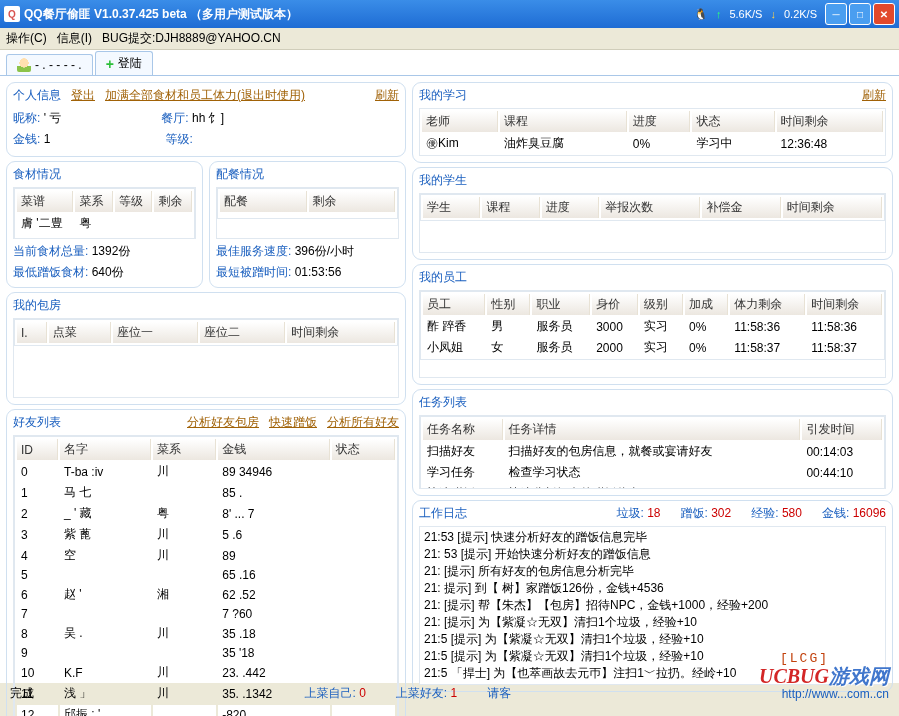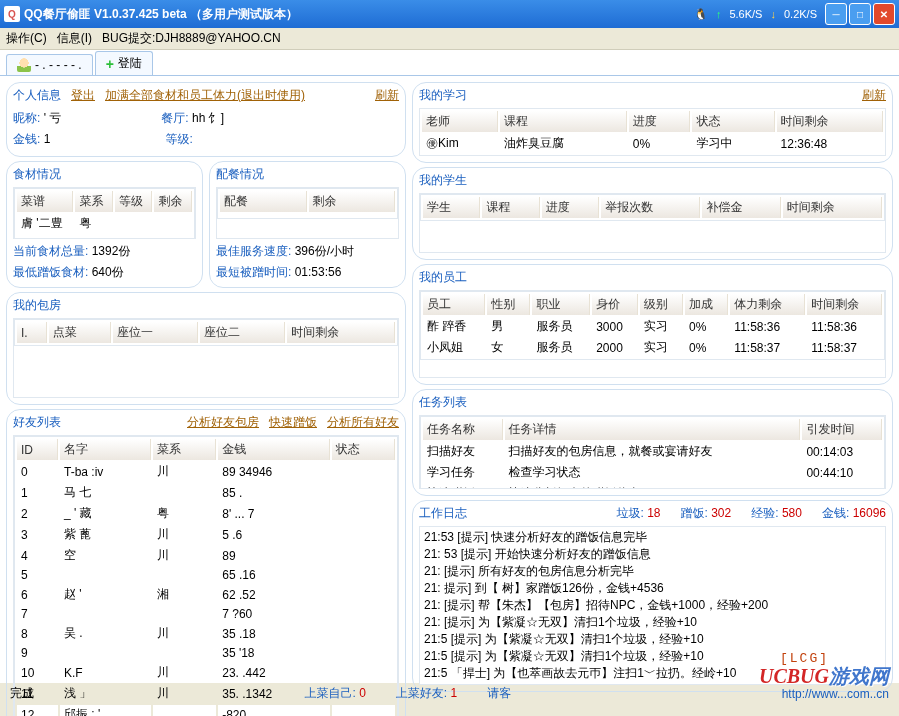--- a/index.html
+++ b/index.html
@@ -16,21 +16,21 @@
 .menubar { background: #ece9d8; height: 22px; display: flex; align-items: center; padding: 0 6px; gap: 10px; border-bottom: 1px solid #d0cdba; }
 .menubar span { cursor: default; }
 .tabstrip { background: #fff; height: 26px; display: flex; align-items: flex-end; padding: 3px 6px 0 6px; border-bottom: 1px solid #a9c7e8; }
 .tabstrip .tab { display: flex; align-items: center; gap: 4px; padding: 3px 10px; border: 1px solid #a9c7e8; border-bottom: none; border-radius: 3px 3px 0 0; background: #f4f9ff; margin-right: 2px; }
 .tabstrip .tab .avatar-icon { width: 14px; height: 14px; background: radial-gradient(circle at 50% 35%, #ffe0b0 40%, transparent 41%), linear-gradient(to top, #8bc34a 45%, transparent 46%); border-radius: 2px; }
 .tabstrip .tab .plus-icon { color: #2dbf3a; font-weight: bold; font-size: 14px; }
 .content { display: flex; padding: 6px; gap: 6px; height: 606px; background: #fff; }
 .col { display: flex; flex-direction: column; gap: 4px; }
 .col.left { width: 400px; }
 .col.right { flex: 1; }
-.panel { border: 1px solid #d0e0f0; border-radius: 14px; padding: 4px 6px 6px 6px; }
+.panel { border: 1px solid #d0e0f0; border-radius: 9px; padding: 4px 6px 6px 6px; }
 .panel .phead { color: #1a5fbf; font-size: 12px; margin-bottom: 4px; display: flex; gap: 10px; align-items: center; }
 .panel .phead .htitle { color: #1a5fbf; }
 .panel .phead .link { color: #a16207; text-decoration: underline; cursor: pointer; }
 .panel .phead .spacer { flex: 1; }
 .row2 { display: flex; gap: 6px; }
 .tbl { border: 1px solid #e0e8f0; width: 100%; }
 .tbl th { background: linear-gradient(to bottom, #fff, #ece7e0); border-right: 1px solid #e8e2d5; font-weight: normal; text-align: left; padding: 2px 4px; color: #333; }
 .tbl td { padding: 1px 4px; white-space: nowrap; }
 .tbl tbody tr:nth-child(odd) { background: #fff; }
 .scrollbox { overflow: auto; border: 1px solid #e0e8f0; }

